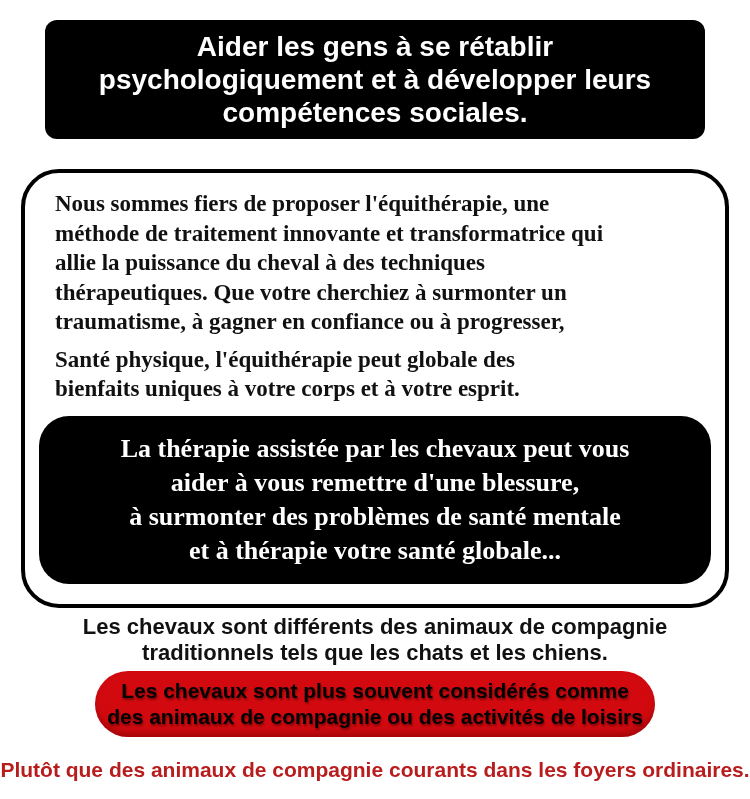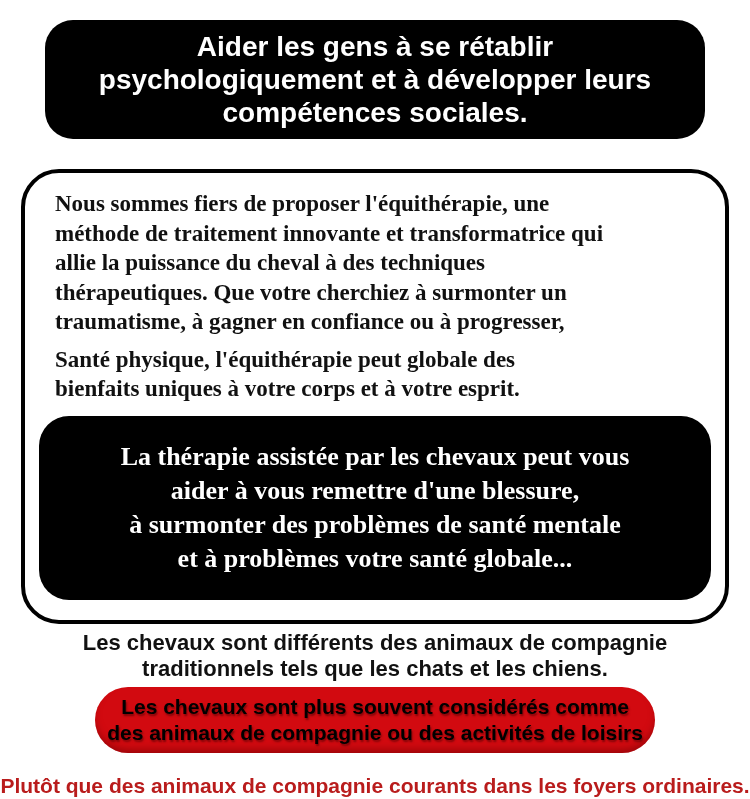--- a/index.html
+++ b/index.html
@@ -14,21 +14,21 @@
     background: #ffffff;
     font-family: "Liberation Sans", sans-serif;
     font-weight: 700;
     color: #111111;
     overflow: hidden;
   }
   .top-banner {
     margin: 20px auto 0 auto;
     width: 620px;
     background: #000000;
-    border-radius: 28px;
+    border-radius: 12px;
     color: #ffffff;
     text-align: center;
     font-size: 28px;
     line-height: 33px;
     padding: 10px 20px;
   }
   .intro-card {
     margin: 30px auto 0 auto;
     width: 708px;
     box-sizing: border-box;
@@ -51,21 +51,21 @@
   .black-banner {
     margin: 12px auto 0 auto;
     width: 672px;
     box-sizing: border-box;
     background: #000000;
     border-radius: 30px;
     color: #ffffff;
     text-align: center;
     font-size: 26px;
     line-height: 34px;
-    padding: 24px 6px;
+    padding: 16px 6px;
   }
   .note {
     margin: 6px auto 0 auto;
     text-align: center;
     font-size: 22px;
     line-height: 26px;
     color: #111111;
   }
   .red-banner {
     margin: 5px auto 0 auto;
@@ -112,21 +112,21 @@
     </div>
     <div class="para second">
       <div>Santé physique, l'équithérapie peut globale des</div>
       <div>bienfaits uniques à votre corps et à votre esprit.</div>
     </div>
 
     <div class="black-banner">
       <div>La thérapie assistée par les chevaux peut vous</div>
       <div>aider à vous remettre d'une blessure,</div>
       <div>à surmonter des problèmes de santé mentale</div>
-      <div>et à problèmes votre santé globale...</div>
+      <div>et à thérapie votre santé globale...</div>
     </div>
   </div>
 
   <div class="note">
     <div>Les chevaux sont différents des animaux de compagnie</div>
     <div>traditionnels tels que les chats et les chiens.</div>
   </div>
 
   <div class="red-banner">
     <div>Les chevaux sont plus souvent considérés comme</div>

